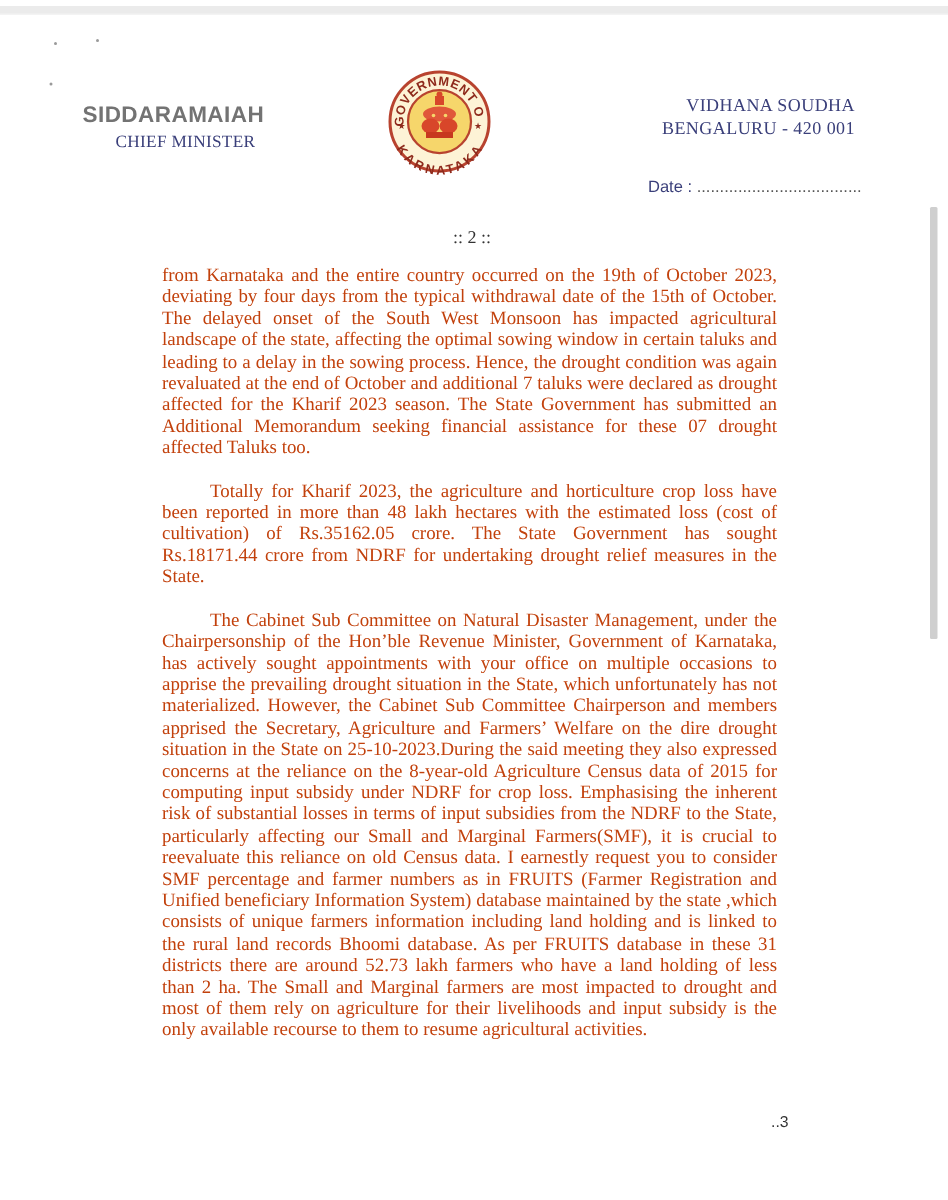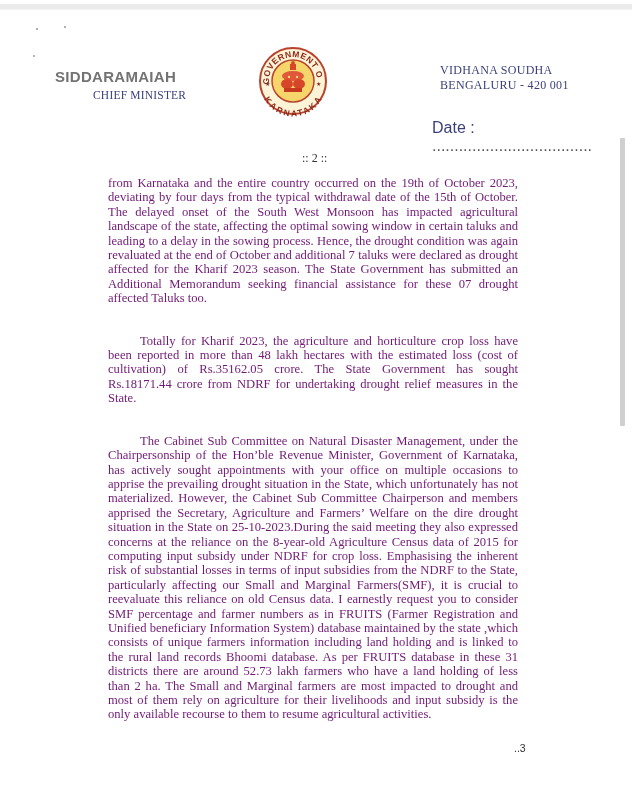--- a/index.html
+++ b/index.html
@@ -12,49 +12,49 @@
       position: absolute; left: 0; top: 4px; width: 632px; height: 5px;
       background: #ebebeb; border-bottom: 1px solid #f3f3f3;
     }
     .speck { position: absolute; width: 2px; height: 2px; background: #9a9a9a; border-radius: 50%; }
     .cm-name {
       position: absolute; left: 55px; top: 68px;
       font-family: "Liberation Sans", sans-serif; font-weight: bold;
       font-size: 15px; letter-spacing: 0.3px; color: #737373;
     }
     .cm-title {
-      position: absolute; left: 93px; top: 89px;
+      position: absolute; left: 77px; top: 89px;
       font-family: "Liberation Serif", serif; font-size: 11.5px;
       color: #3a3f7a; letter-spacing: 0.2px;
     }
     .seal { position: absolute; left: 258px; top: 44px; width: 70px; height: 74px; }
     .address {
       position: absolute; left: 440px; top: 63px; width: 130px;
       font-family: "Liberation Serif", serif; font-size: 12px; color: #3a3f7a;
-      line-height: 15px; text-align: left; letter-spacing: 0.3px;
+      line-height: 15px; text-align: right; letter-spacing: 0.3px;
     }
     .date {
       position: absolute; left: 432px; top: 119px;
-      font-family: "Liberation Sans", sans-serif; font-size: 16px; color: #3a3f7a;
+      font-family: "Liberation Sans", sans-serif; font-size: 11px; color: #3a3f7a;
     }
     .date .dots { letter-spacing: 0; color: #555; }
     .page-num {
       position: absolute; left: 302px; top: 151px;
       font-size: 12px; color: #333;
     }
     .scrollbar {
       position: absolute; left: 620px; top: 138px; width: 5px; height: 288px;
       background: #cfcfcf; border-radius: 1px;
     }
     .body-text {
       position: absolute; left: 108px; top: 176px; width: 410px;
-      font-size: 12.6px; line-height: 14.4px; text-align: justify; color: #701a75;
+      font-size: 12.6px; line-height: 14.4px; text-align: justify; color: #c2410c;
     }
     .body-text p { margin: 0; }
-    .body-text p.gap { margin-top: 28px; }
+    .body-text p.gap { margin-top: 14px; }
     .body-text p.indent { text-indent: 32px; }
     .next-page {
       position: absolute; left: 514px; top: 742px;
       font-family: "Liberation Sans", sans-serif; font-size: 10.5px; color: #333;
     }
   </style>
 </head>
 <body>
 
 <div class="top-strip"></div>

